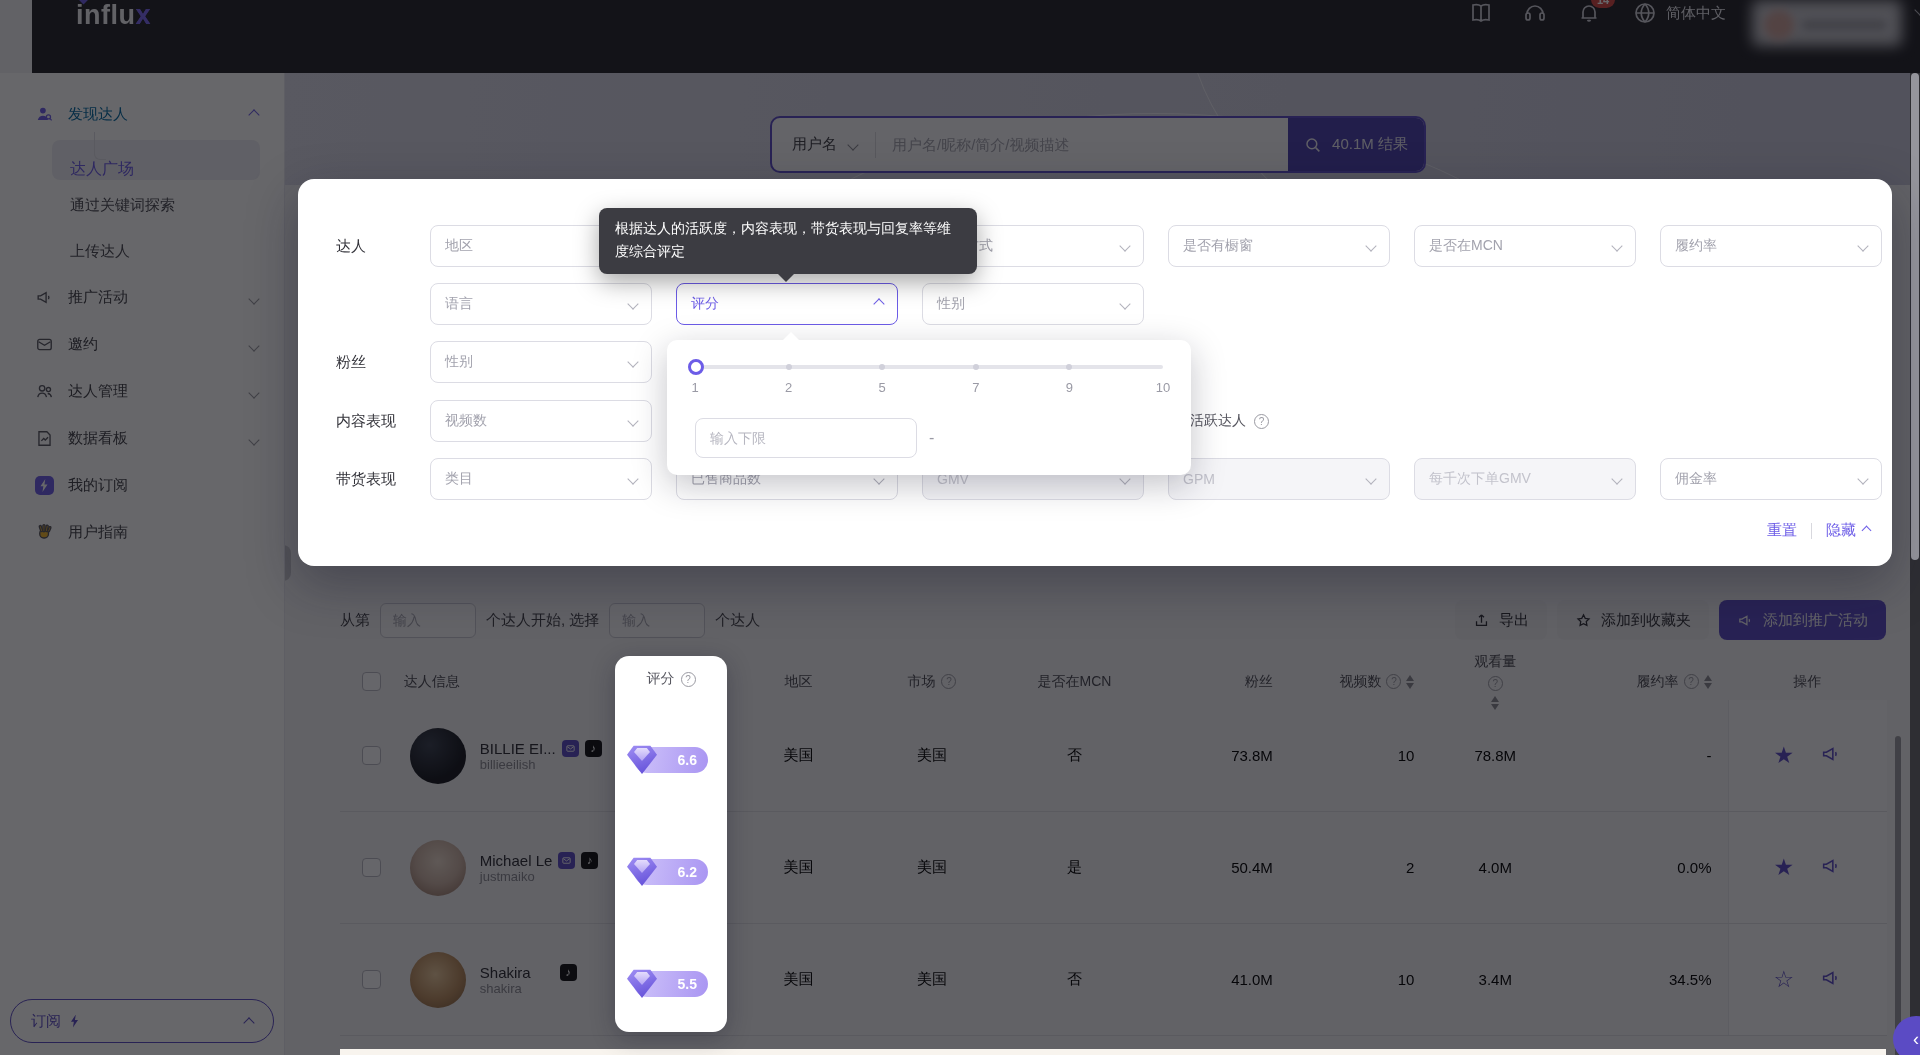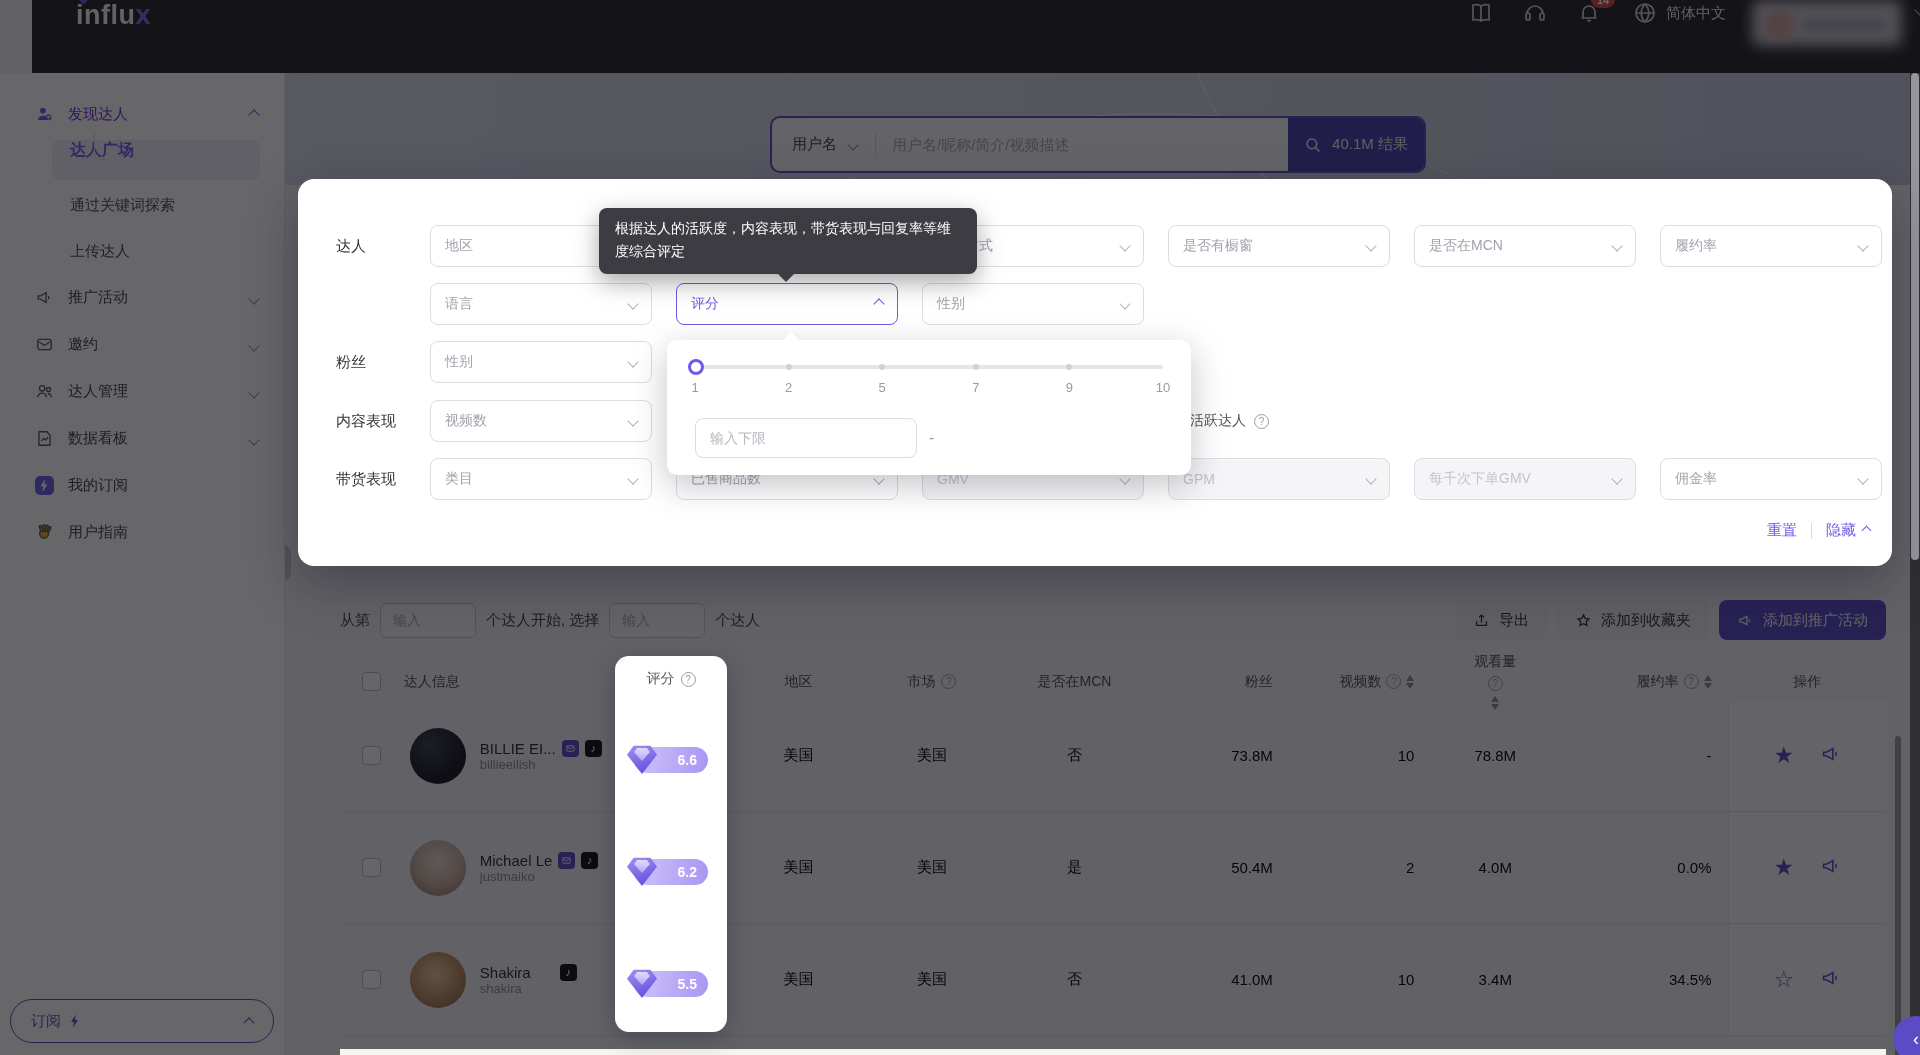--- a/index.html
+++ b/index.html
@@ -24,25 +24,25 @@
   .tb-chev { margin-left:14px; color:#bdbdc6; }
   .chv { display:inline-block; width:8px; height:8px; border-right:1.7px solid currentColor; border-bottom:1.7px solid currentColor; transform:rotate(45deg); }
   .chv.up { transform:rotate(-135deg); }
 
   
   .sidebar { position:absolute; left:0; top:73px; width:285px; bottom:0; background:#ffffff; border-right:1px solid #e8e8ee; padding-top:18px; z-index:4; }
   .side-item { height:47px; display:flex; align-items:center; padding:0 26px 0 34px; font-size:15px; color:#3f3f46; cursor:pointer; }
   .side-item .s-ic { width:20px; height:20px; margin-right:14px; display:flex; align-items:center; justify-content:center; color:#55555e; }
   .side-item .s-ic svg { width:19px; height:19px; stroke:currentColor; fill:none; stroke-width:1.7; }
   .side-item .s-chv { margin-left:auto; color:#9a9aa2; }
-  .side-item.active-group { color:#6d28d9;font-family:Liberation Serif, serif; }
+  .side-item.active-group { color:#0369a1;font-family:Liberation Serif, serif; }
   .side-item.active-group .s-ic { color:#6C5CE7; }
   .side-item.active-group .s-chv { color:#6C5CE7; }
   .sub-item { height:46px; display:flex; align-items:center; padding-left:70px; font-size:15px; color:#4a4a52; position:relative; cursor:pointer; }
-  .sub-pill { margin:2px 24px 2px 52px; height:40px; padding-left:18px; background:#ededf3; border-radius:8px; color:#6C5CE7; font-weight:bold; display:flex; align-items:flex-start; }
+  .sub-pill { margin:2px 24px 2px 52px; height:40px; padding-left:18px; background:#ededf3; border-radius:8px; color:#6C5CE7; font-weight:normal; display:flex; align-items:flex-end; }
   .tree-line { position:absolute; left:42px; top:-8px; width:12px; height:28px; border-left:1px solid #dcdce4; border-bottom:1px solid #dcdce4; border-radius:0 0 0 6px; }
   .bolt { display:inline-block; width:11px; height:13px; background:#fff; clip-path:polygon(62% 0,18% 56%,44% 56%,36% 100%,82% 42%,54% 42%); }
   .sq-ic { width:19px; height:19px; border-radius:5px; background:#6C5CE7; display:flex; align-items:center; justify-content:center; }
   .subscribe-btn { position:absolute; left:10px; bottom:12px; width:264px; height:44px; border:1.6px solid #5b4bc4; border-radius:22px; display:flex; align-items:center; padding:0 20px; color:#5b4bc4; font-size:15px; gap:8px; cursor:pointer; background:#fff; }
   .subscribe-btn .bolt { background:#5b4bc4; }
   .subscribe-btn .s-chv { margin-left:auto; }
 
   
   .main { position:absolute; left:285px; top:73px; right:0; bottom:0; background:#f1f1f5; overflow:hidden; }
   .hero { position:absolute; left:0; top:0; right:0; height:112px; background:linear-gradient(95deg,#d9d9e6,#c7c7d9); overflow:hidden; }

